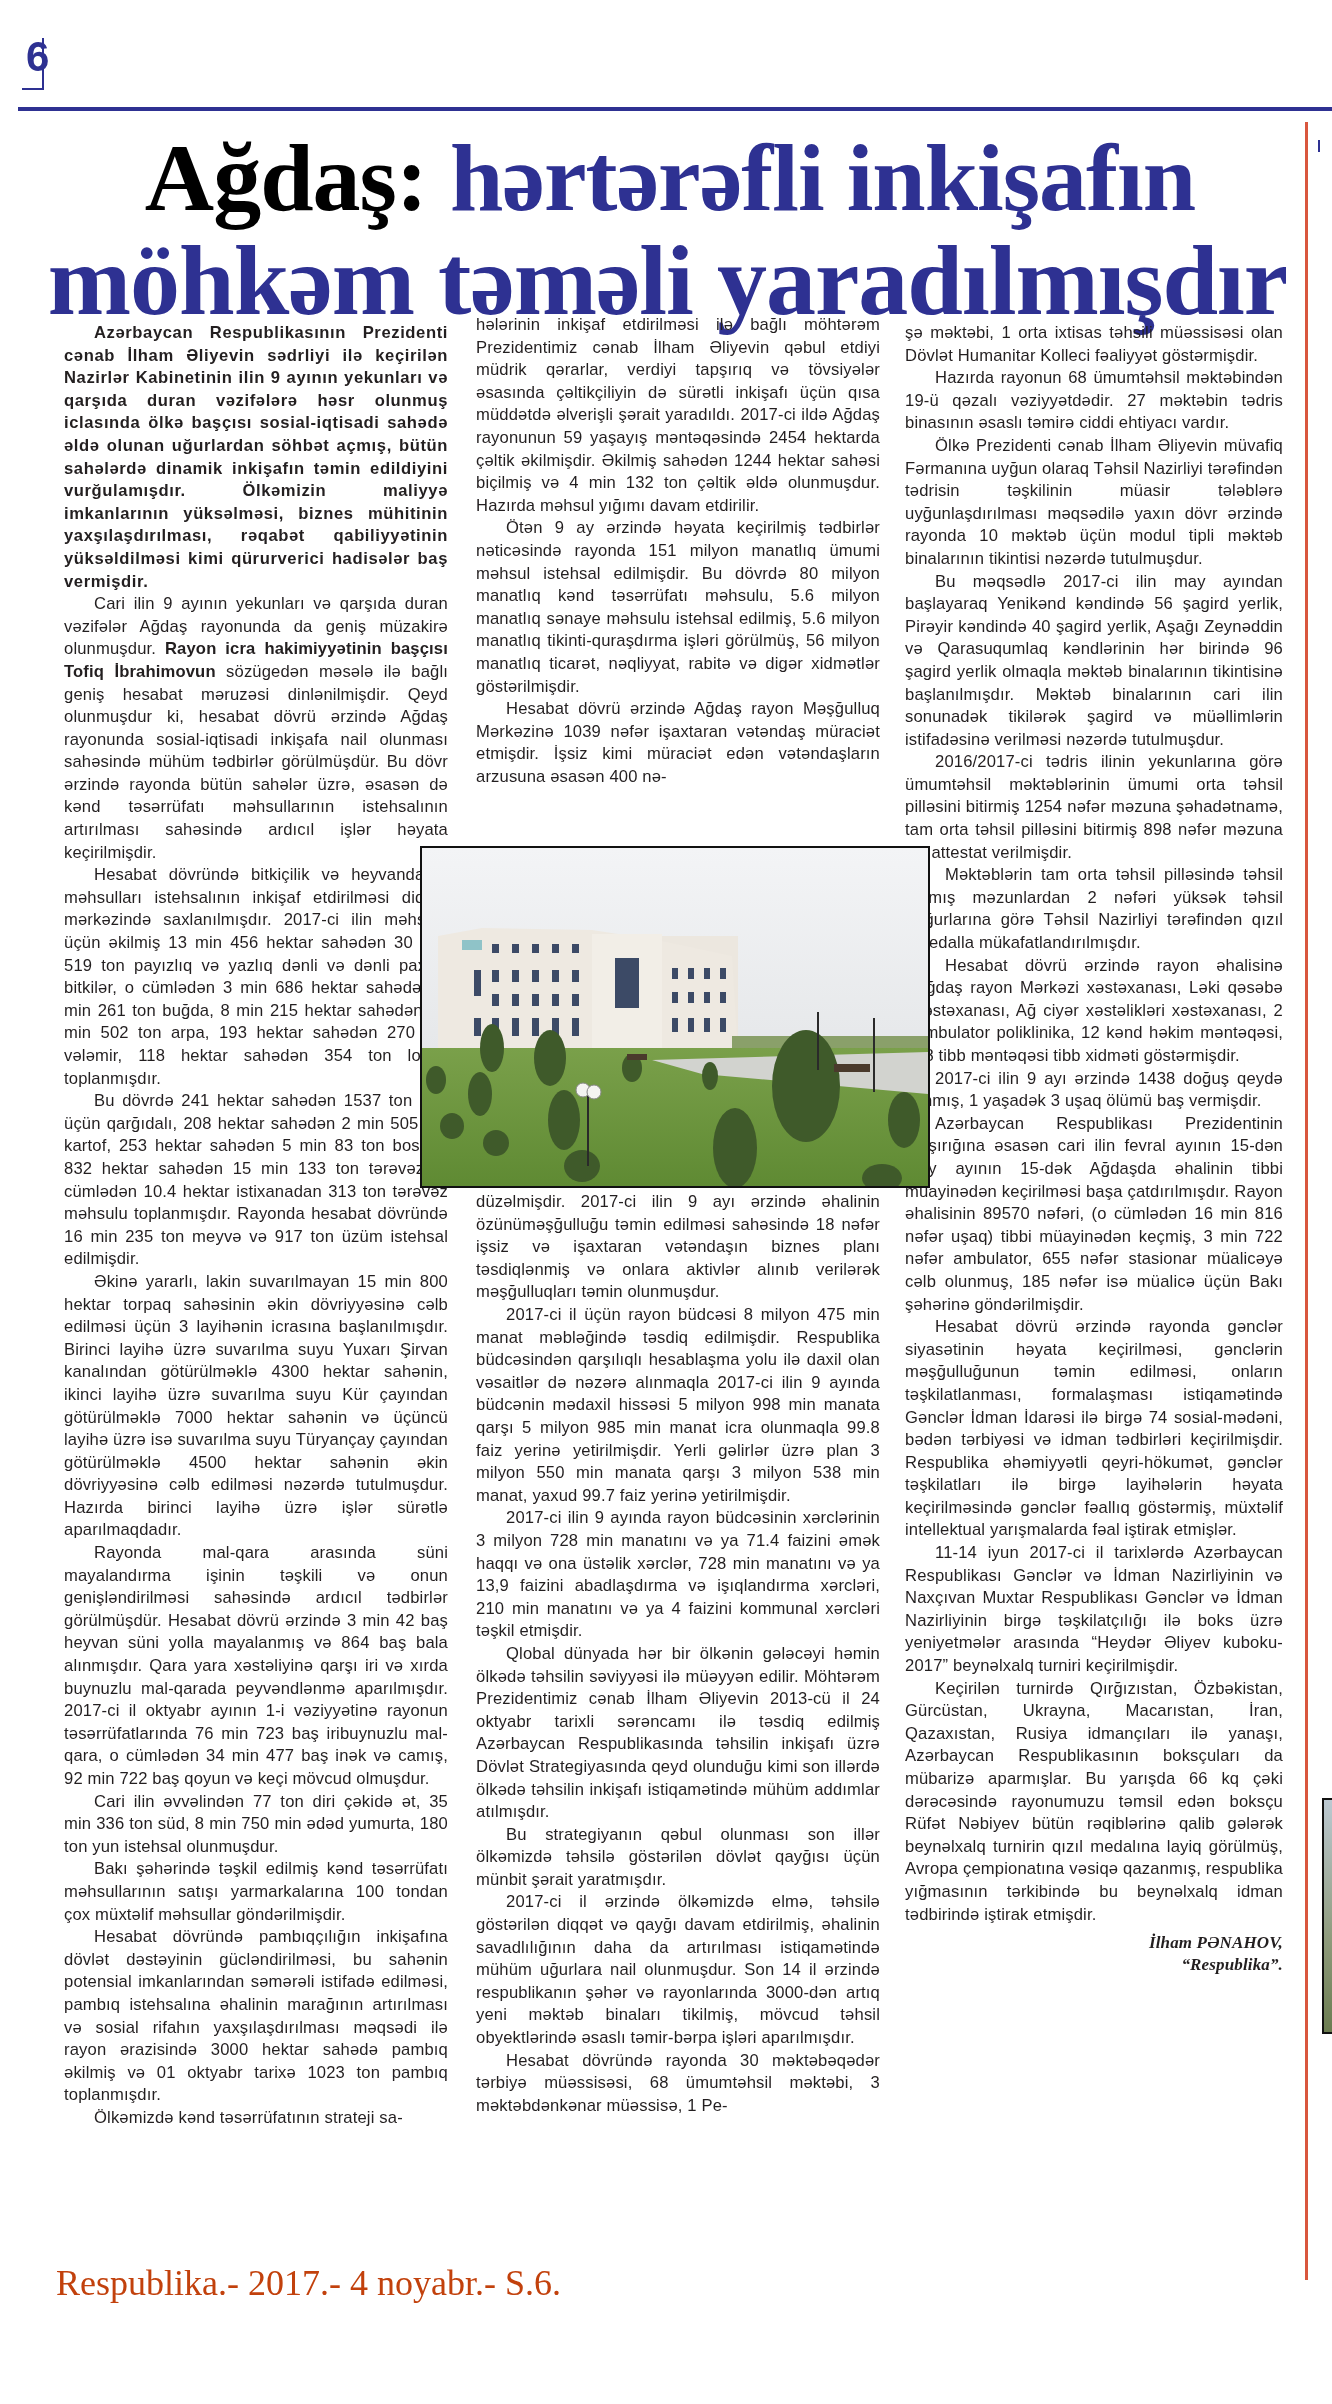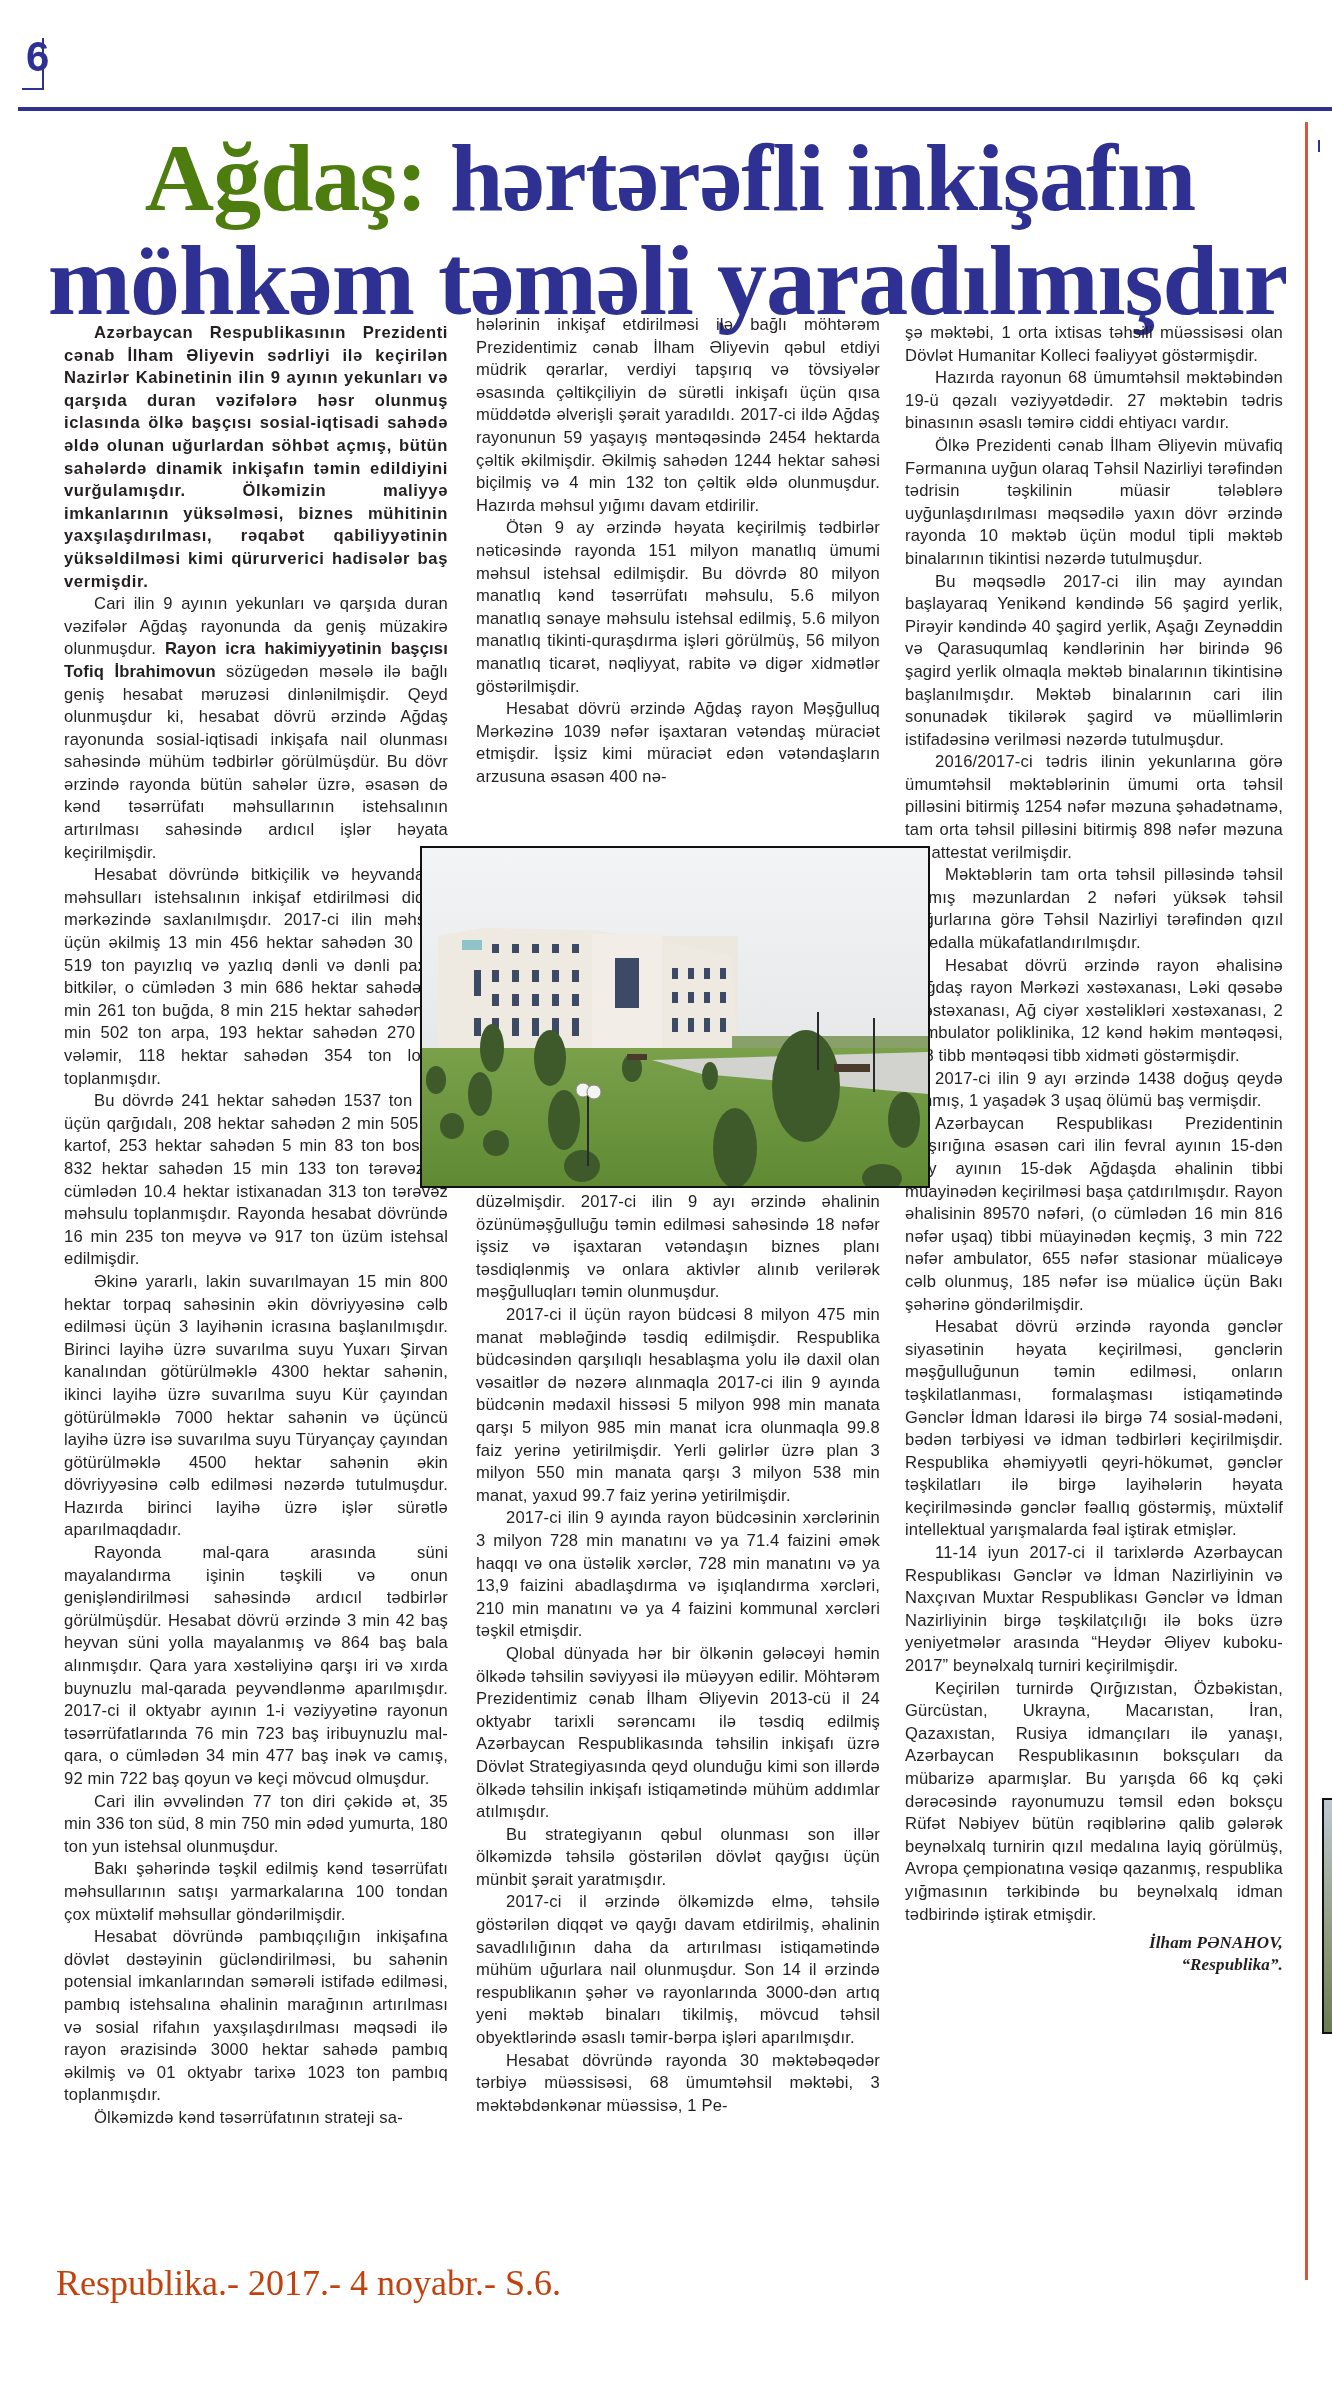--- a/index.html
+++ b/index.html
@@ -9,21 +9,21 @@
                 border-right: 2px solid #2e3192; border-bottom: 2px solid #2e3192; }
     .page-num span { position: absolute; left: 4px; top: -2px; font-family: "Liberation Sans", sans-serif;
                 font-weight: bold; font-size: 42px; color: #2e3192; line-height: 1; }
     .top-rule { position: absolute; left: 18px; top: 107px; width: 1314px; height: 4px; background: #2e3192; }
     .red-rule { position: absolute; left: 1305px; top: 122px; width: 3px; height: 2158px; background: #d9573e; }
     .headline { position: absolute; left: 0; top: 118px; width: 1300px; text-align: center;
                 font-family: "Liberation Serif", serif; font-weight: bold; color: #2e3192;
                 letter-spacing: -1px; }
     .headline .line1 { font-size: 96px; line-height: 100px; margin-top: 10px; padding-left: 40px; }
     .headline .line2 { font-size: 100px; line-height: 106px; padding-left: 35px; }
-    .headline .accent { color: #4d7c0f; }
+    .headline .accent { color: #000000; }
 
     .col { position: absolute; font-size: 16.6px; line-height: 22.6px; text-align: justify;
            letter-spacing: 0.15px; }
     .col p { margin: 0; text-indent: 30px; }
     .col p.noind { text-indent: 0; }
     .col b { font-weight: bold; }
     .col1 { left: 64px; top: 322px; width: 384px; }
     .col2 { left: 476px; top: 314px; width: 404px; }
     .col3 { left: 905px; top: 322px; width: 378px; }
     .lead { font-weight: bold; letter-spacing: 0.6px; }

